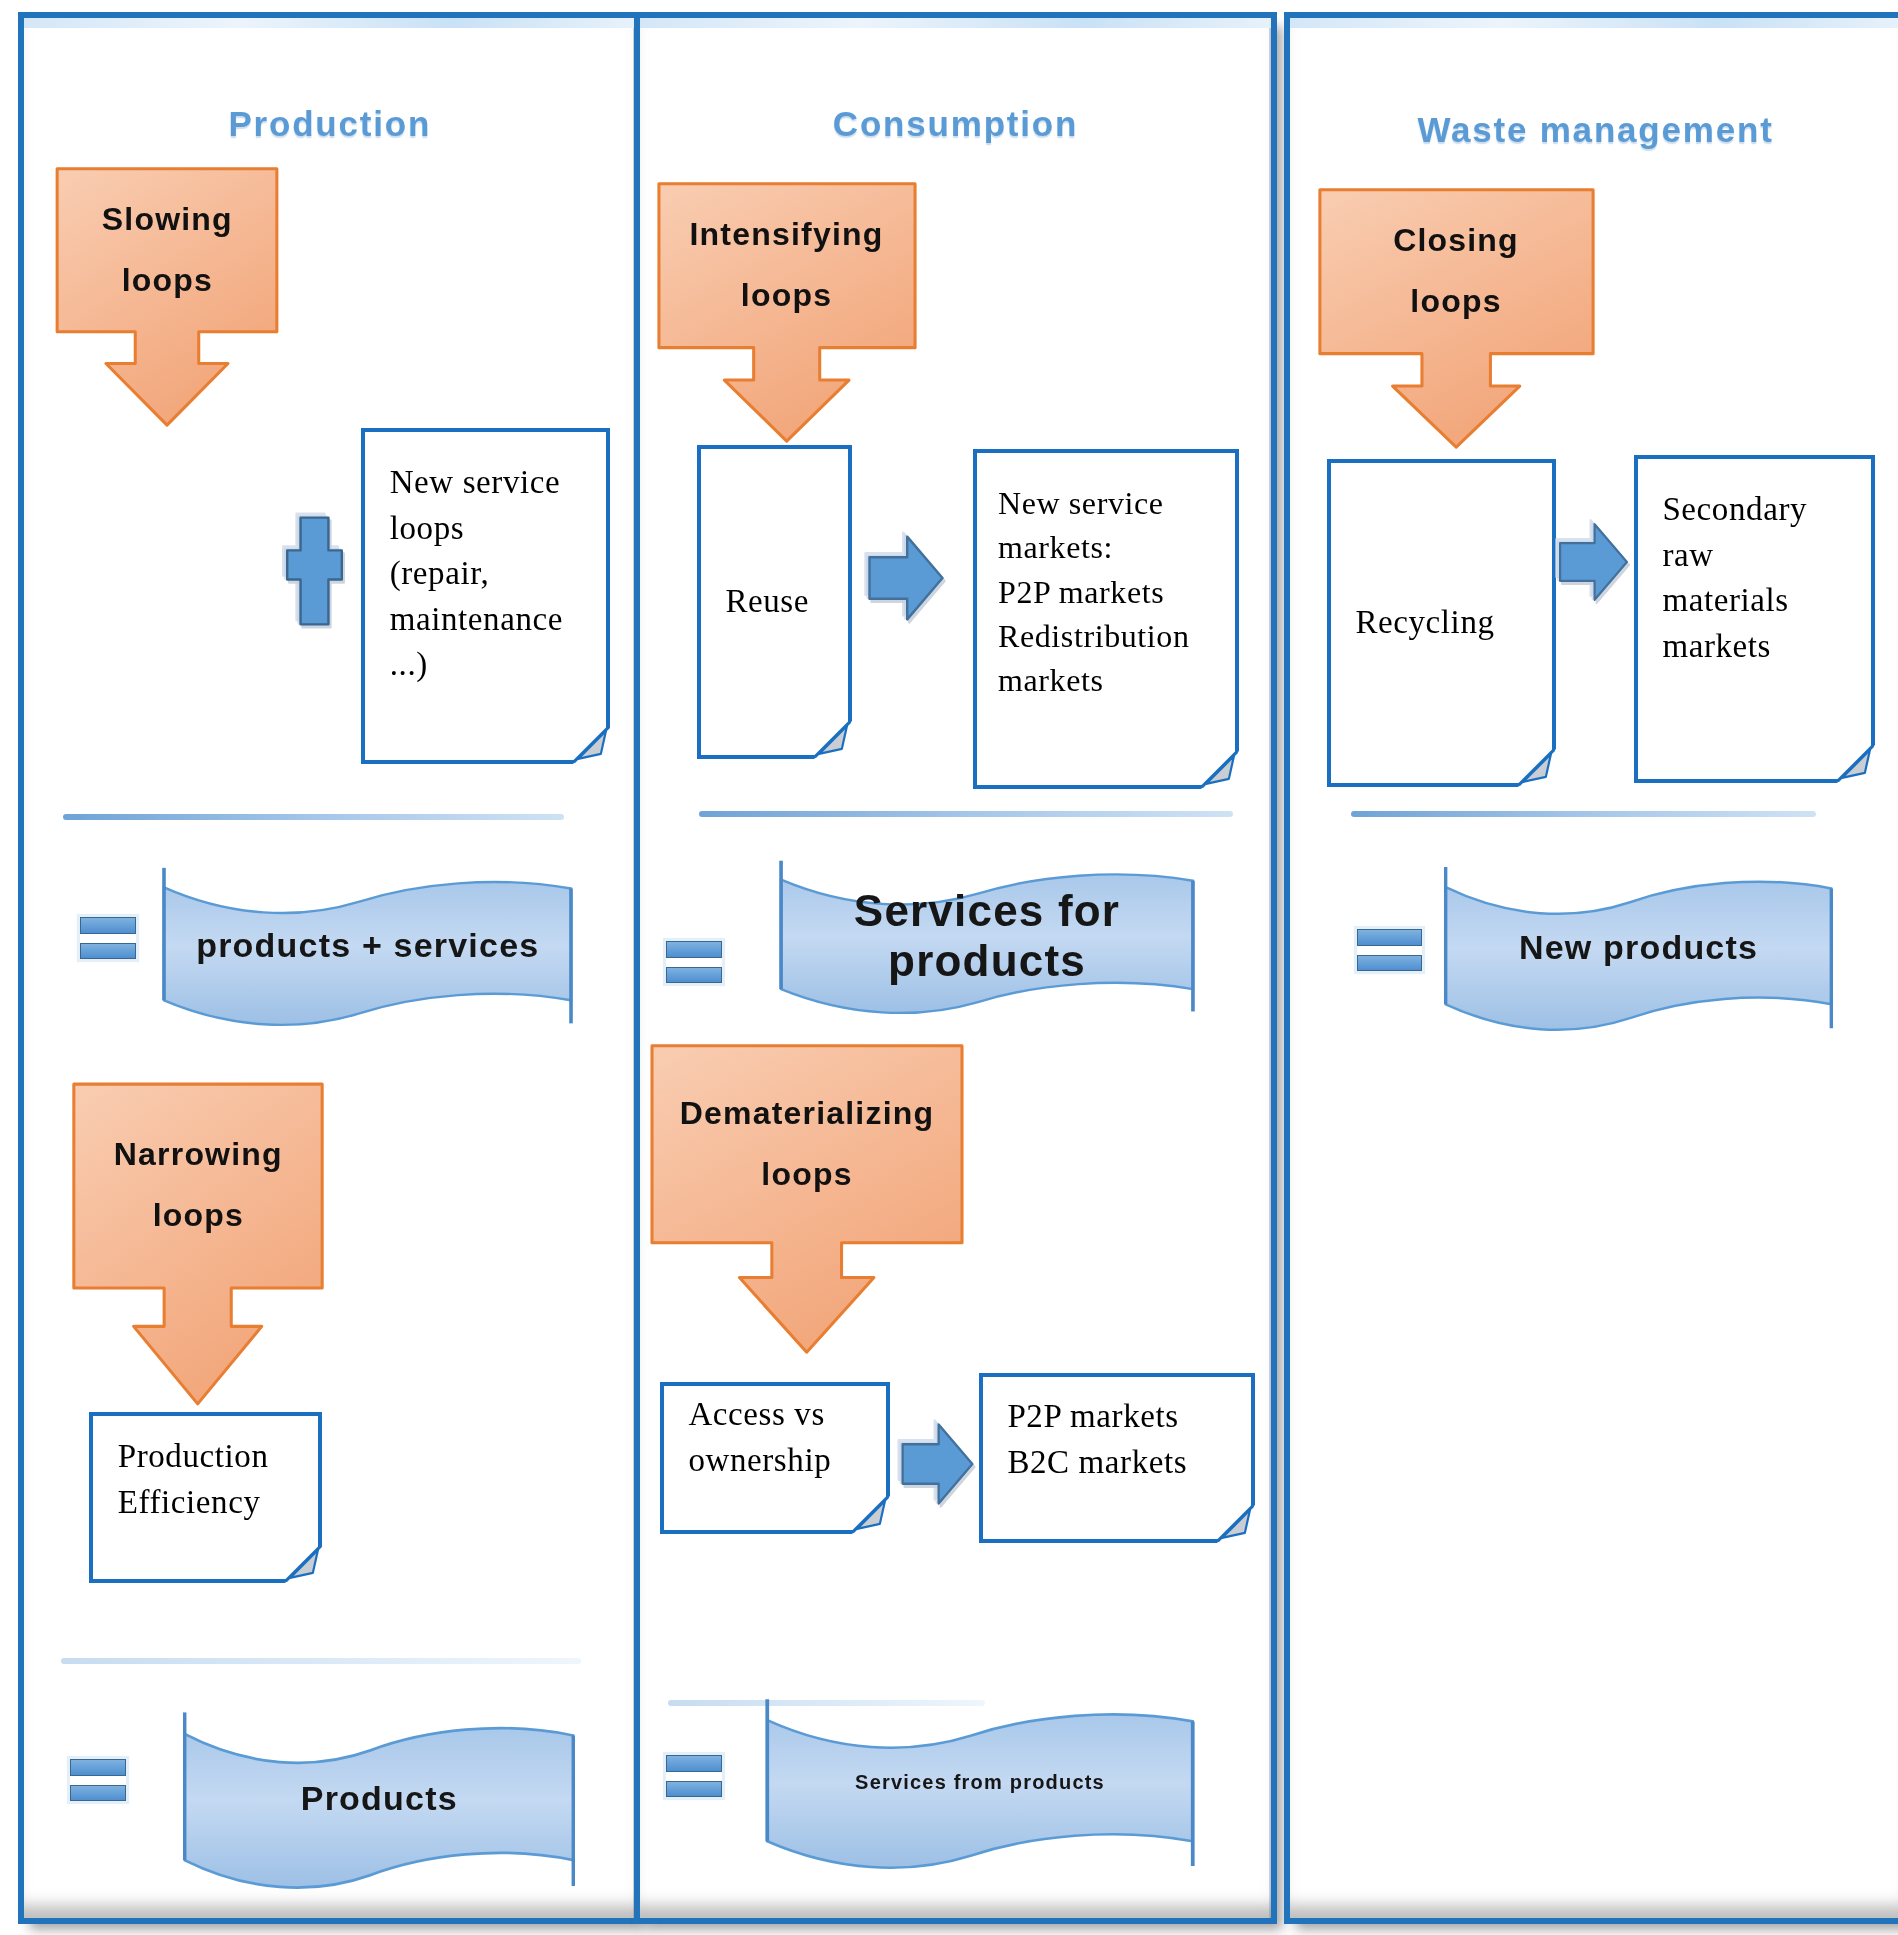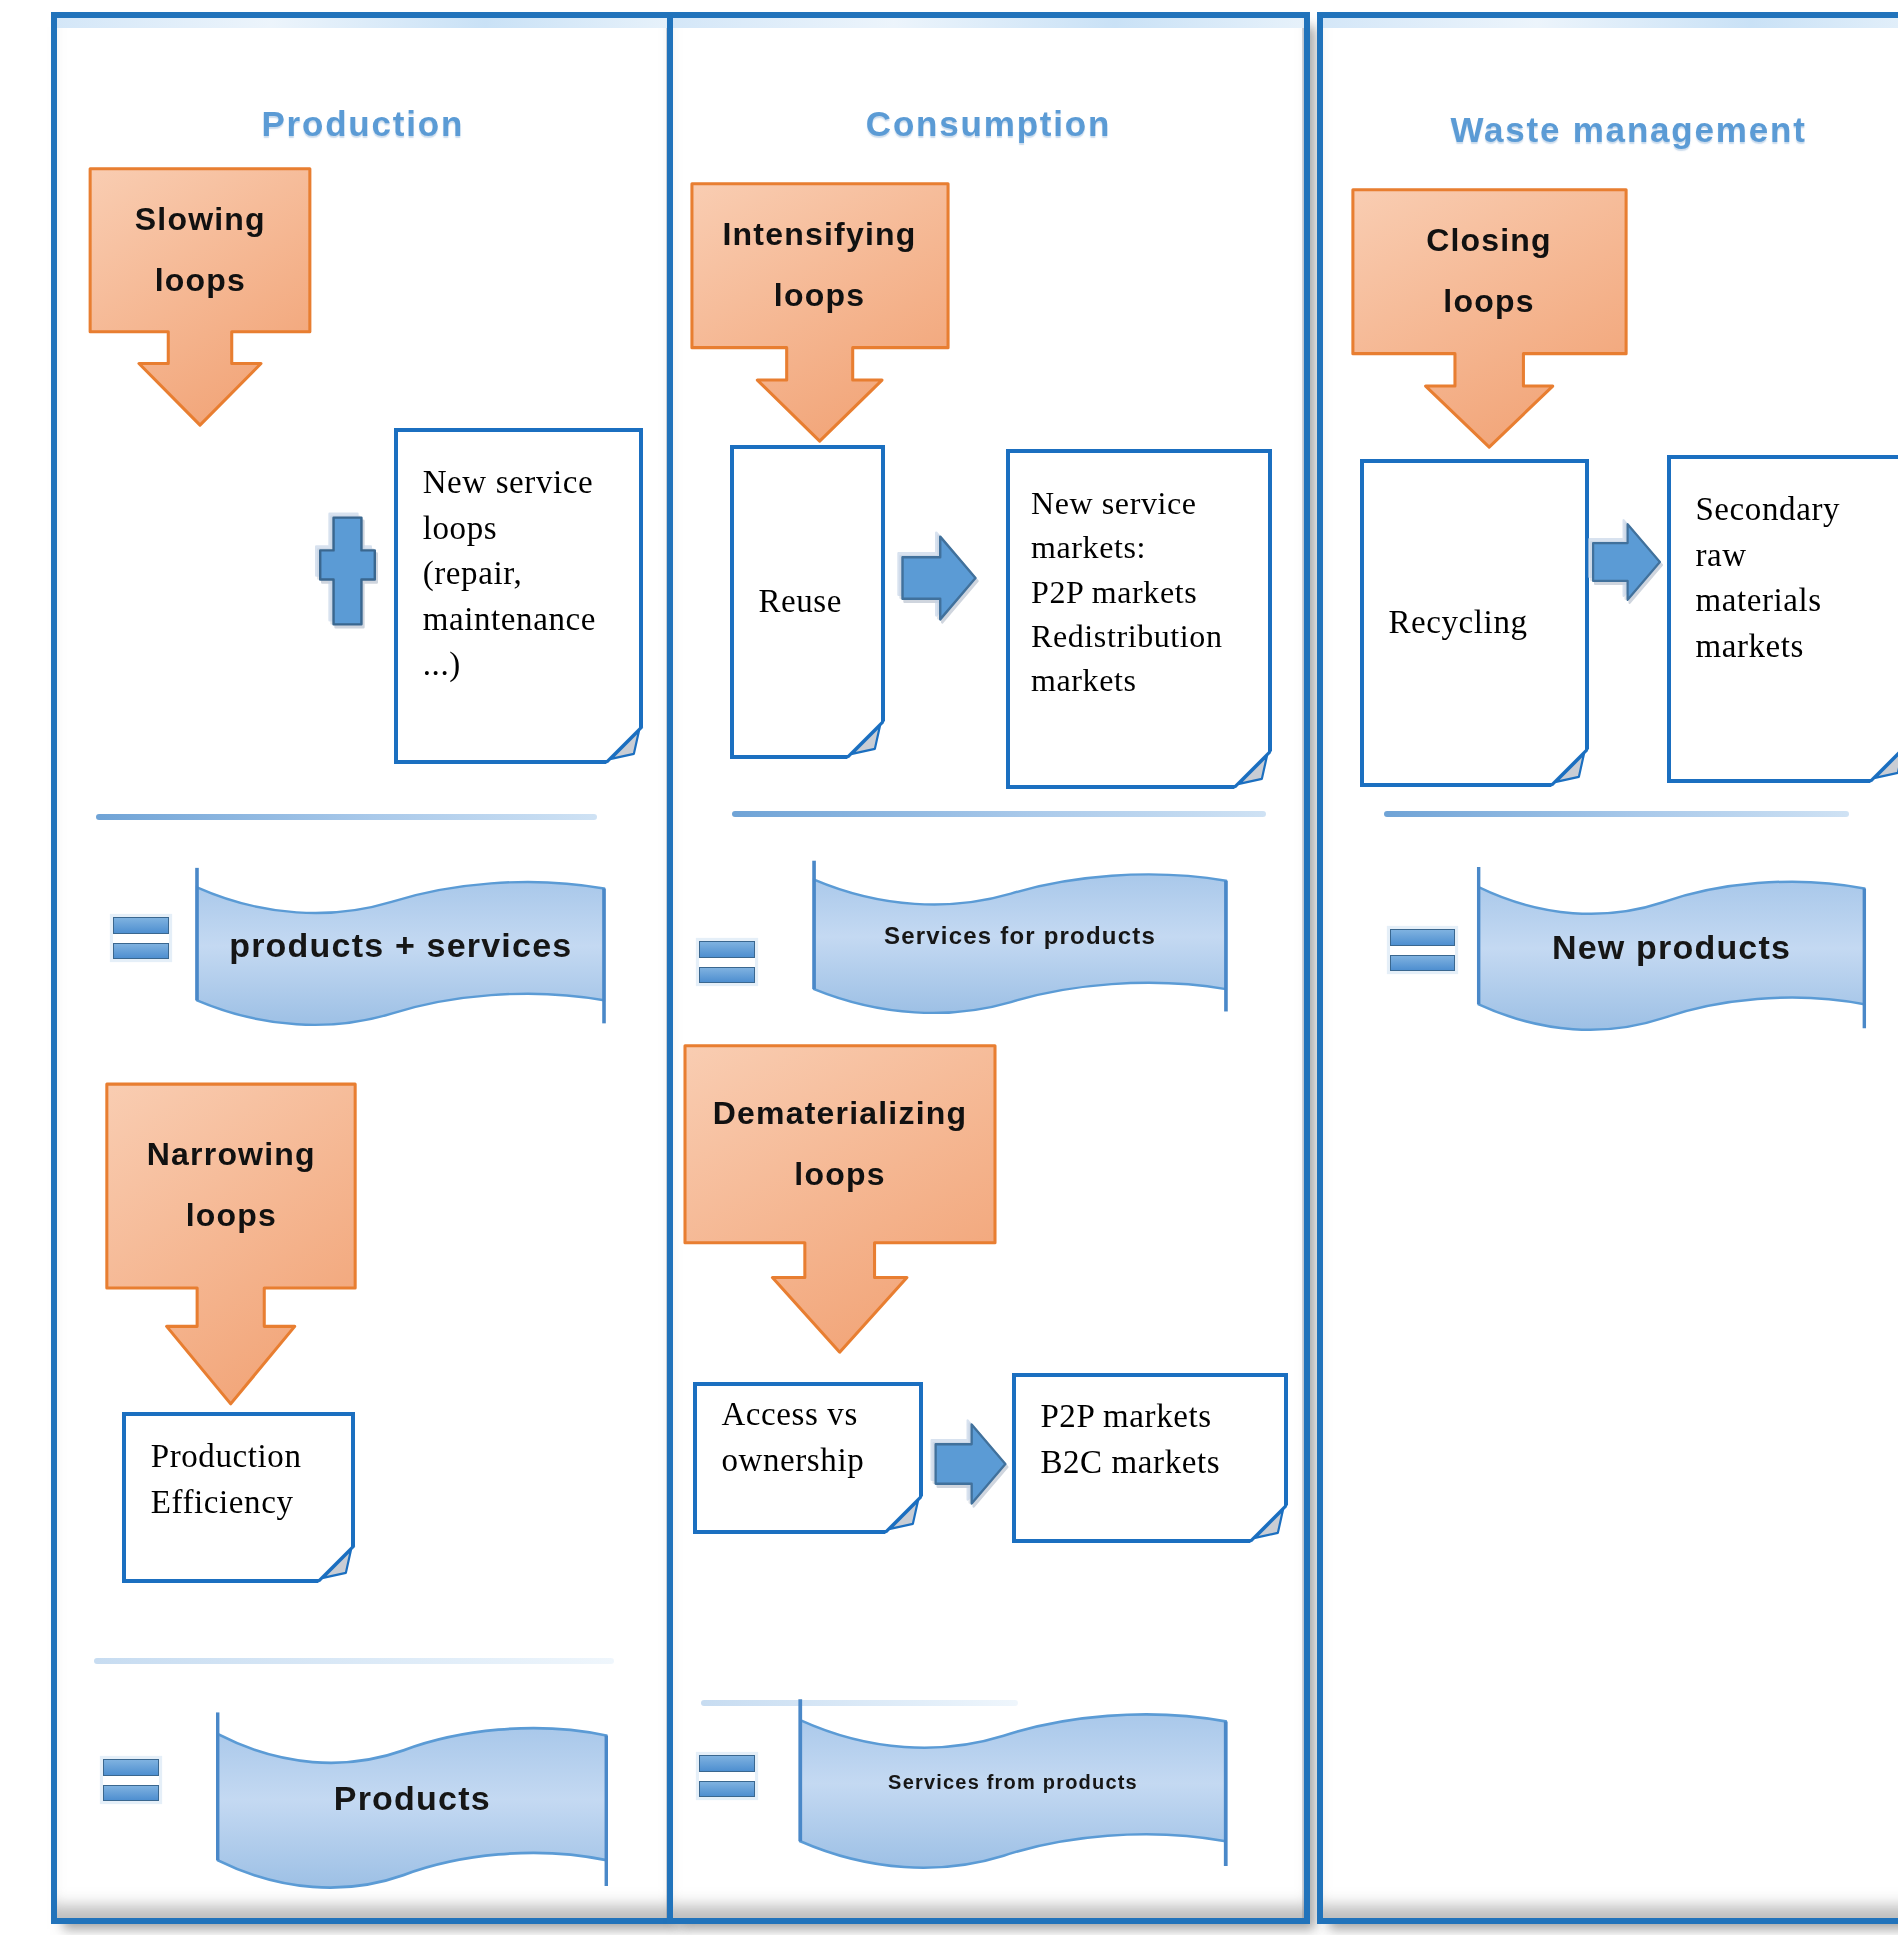--- a/index.html
+++ b/index.html
@@ -10,21 +10,20 @@
     font-family:"Liberation Sans", sans-serif;
     overflow:hidden;
   }
   .panel{
     position:absolute;top:12.2px;height:1900px;
     background:#ffffff;
     border:6.1px solid #2173BB;
     box-shadow: 8.6px 9.8px 11px -3.7px rgba(90,90,90,.55),
                 inset 0 -21px 14.7px -8.6px rgba(125,125,125,.5),
                 inset -1.8px 0 0 rgba(20,50,90,.25);
-    margin-left: 33px;
   }
   .panel::before{
     content:"";position:absolute;left:0;right:0;top:0;height:9.8px;
     background:linear-gradient(90deg,#CFE4F7 0%,#EAF3FB 35%,#C3DEF5 70%,#E4F0FA 100%);
     opacity:.9;
   }
   .panel-1{left:18.3px;width:611px;}
   .panel-2{left:634px;width:631px;}
   .panel-3{left:1284px;width:611px;}
 
@@ -223,21 +222,21 @@
       <div class="bar"></div>
       <div class="bar"></div>
     </div>
 
     <div class="banner" style="left:135px;top:838px;width:424px;height:159px">
       <svg viewBox="0 0 700 270" preserveAspectRatio="none">
         <path d="M10,40 C120,88 235,94 335,64 C430,34 565,20 690,42 L690,226 C565,204 430,218 335,248 C235,278 120,272 10,226 Z" fill="url(#gradBanner)" stroke="#5B9BD5" stroke-width="4"></path>
         <path d="M10,8 L10,226" stroke="#4A88C8" stroke-width="6"></path>
         <path d="M690,42 L690,264" stroke="#4A88C8" stroke-width="6"></path>
       </svg>
-      <div class="banner-text" style="font-size:24px">Services for products</div>
+      <div class="banner-text" style="font-size:44px">Services for products</div>
     </div>
 
     <div class="callout" style="left:10px;top:1026px;width:314px;height:310px">
       <svg viewBox="0 0 513 507">
         <path d="M3,3 L510,3 L510,325 L313,325 L313,382 L366,382 L256,504 L146,382 L199,382 L199,325 L3,325 Z" fill="url(#gradOrange)" stroke="#E87E31" stroke-width="5" stroke-linejoin="round"></path>
       </svg>
       <div class="callout-text" style="height:199px">Dematerializing
 loops</div>
     </div>
 

